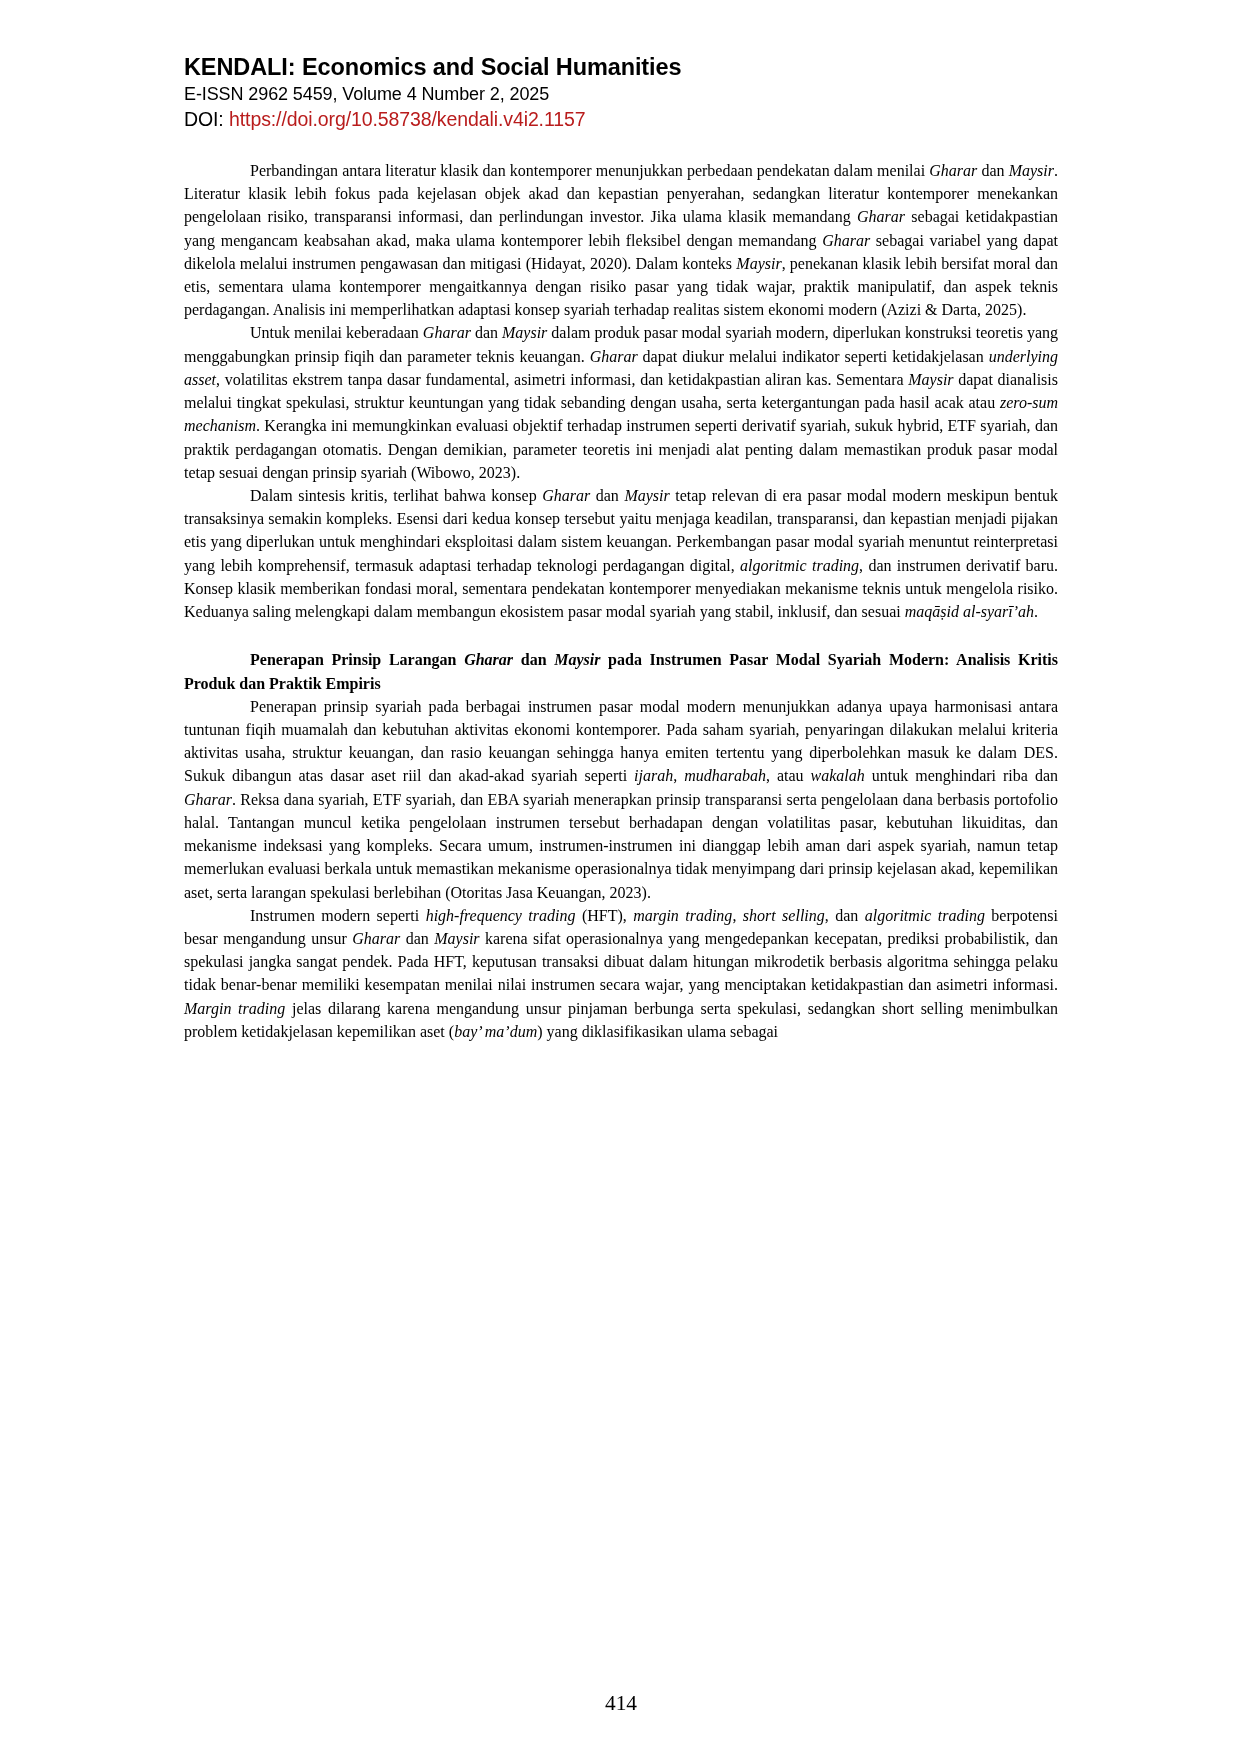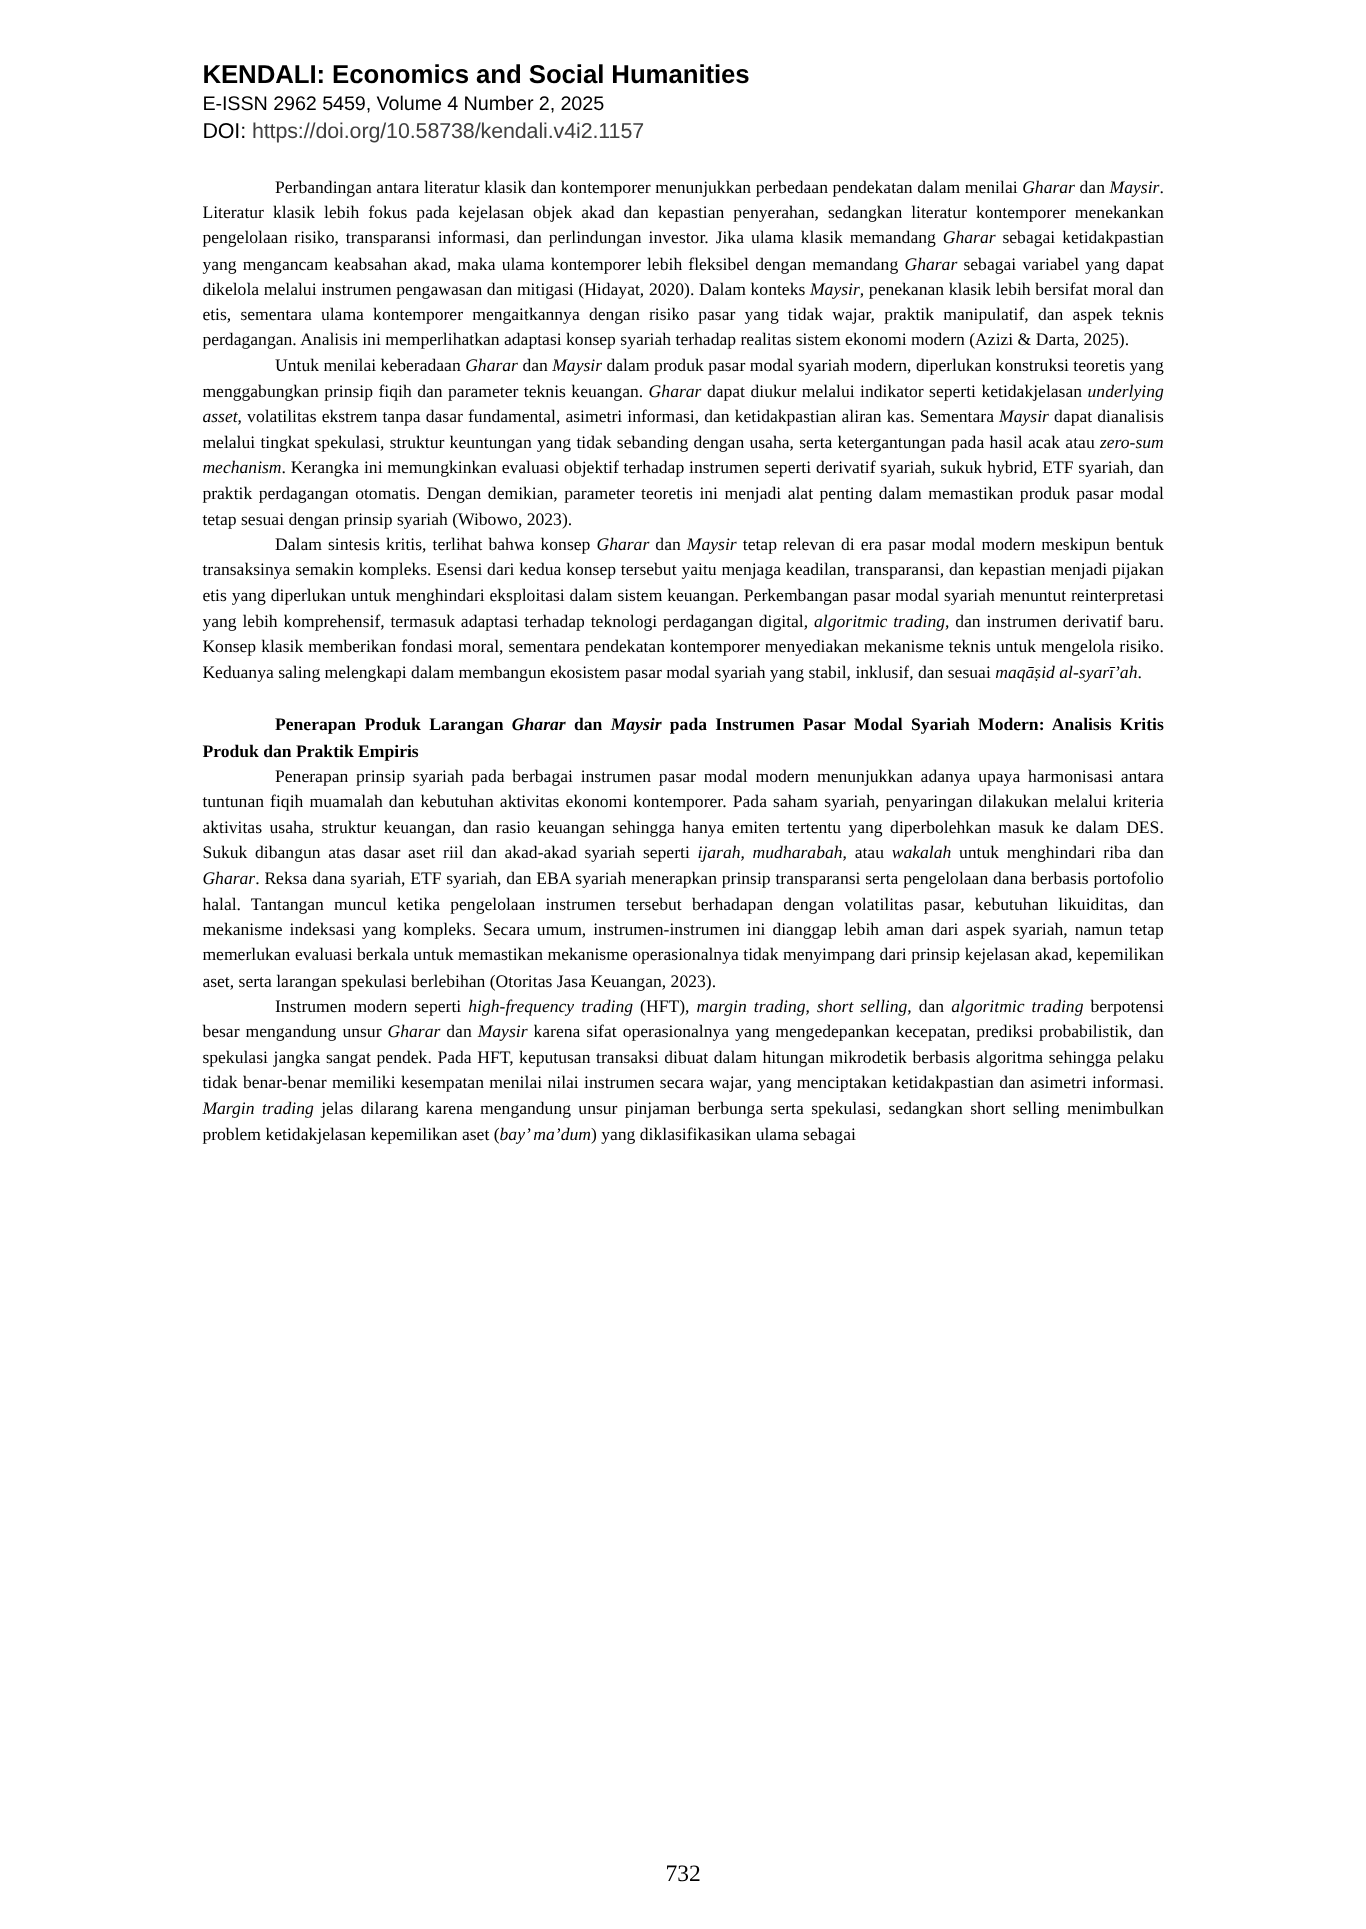--- a/index.html
+++ b/index.html
@@ -39,21 +39,21 @@
     margin: 0;
     letter-spacing: -0.1px;
   }
   .doi-line {
     font-size: 19.5px;
     line-height: 1.33;
     margin: 0;
     letter-spacing: -0.1px;
   }
   .doi-link {
-    color: #404040;
+    color: #b91c1c;
     text-decoration: none;
   }
   .body-col {
     font-size: 16px;
     line-height: 1.452;
     text-align: justify;
     text-justify: inter-word;
     hyphens: none;
   }
   .body-col p {
@@ -88,21 +88,21 @@
     <div class="journal-title">KENDALI: Economics and Social Humanities</div>
     <div class="issn-line">E-ISSN 2962 5459, Volume 4 Number 2, 2025</div>
     <div class="doi-line"><span>DOI: </span><a class="doi-link" href="#">https://doi.org/10.58738/kendali.v4i2.1157</a></div>
   </div>
 
   <div class="body-col">
     <p><span>Perbandingan antara literatur klasik dan kontemporer menunjukkan perbedaan pendekatan dalam menilai </span><i>Gharar</i><span> dan </span><i>Maysir</i><span>. Literatur klasik lebih fokus pada kejelasan objek akad dan kepastian penyerahan, sedangkan literatur kontemporer menekankan pengelolaan risiko, transparansi informasi, dan perlindungan investor. Jika ulama klasik memandang </span><i>Gharar</i><span> sebagai ketidakpastian yang mengancam keabsahan akad, maka ulama kontemporer lebih fleksibel dengan memandang </span><i>Gharar</i><span> sebagai variabel yang dapat dikelola melalui instrumen pengawasan dan mitigasi (Hidayat, 2020). Dalam konteks </span><i>Maysir</i><span>, penekanan klasik lebih bersifat moral dan etis, sementara ulama kontemporer mengaitkannya dengan risiko pasar yang tidak wajar, praktik manipulatif, dan aspek teknis perdagangan. Analisis ini memperlihatkan adaptasi konsep syariah terhadap realitas sistem ekonomi modern (Azizi &amp; Darta, 2025).</span></p>
     <p><span>Untuk menilai keberadaan </span><i>Gharar</i><span> dan </span><i>Maysir</i><span> dalam produk pasar modal syariah modern, diperlukan konstruksi teoretis yang menggabungkan prinsip fiqih dan parameter teknis keuangan. </span><i>Gharar</i><span> dapat diukur melalui indikator seperti ketidakjelasan </span><i>underlying asset</i><span>, volatilitas ekstrem tanpa dasar fundamental, asimetri informasi, dan ketidakpastian aliran kas. Sementara </span><i>Maysir</i><span> dapat dianalisis melalui tingkat spekulasi, struktur keuntungan yang tidak sebanding dengan usaha, serta ketergantungan pada hasil acak atau </span><i>zero-sum mechanism</i><span>. Kerangka ini memungkinkan evaluasi objektif terhadap instrumen seperti derivatif syariah, sukuk hybrid, ETF syariah, dan praktik perdagangan otomatis. Dengan demikian, parameter teoretis ini menjadi alat penting dalam memastikan produk pasar modal tetap sesuai dengan prinsip syariah (Wibowo, 2023).</span></p>
     <p><span>Dalam sintesis kritis, terlihat bahwa konsep </span><i>Gharar</i><span> dan </span><i>Maysir</i><span> tetap relevan di era pasar modal modern meskipun bentuk transaksinya semakin kompleks. Esensi dari kedua konsep tersebut yaitu menjaga keadilan, transparansi, dan kepastian menjadi pijakan etis yang diperlukan untuk menghindari eksploitasi dalam sistem keuangan. Perkembangan pasar modal syariah menuntut reinterpretasi yang lebih komprehensif, termasuk adaptasi terhadap teknologi perdagangan digital, </span><i>algoritmic trading</i><span>, dan instrumen derivatif baru. Konsep klasik memberikan fondasi moral, sementara pendekatan kontemporer menyediakan mekanisme teknis untuk mengelola risiko. Keduanya saling melengkapi dalam membangun ekosistem pasar modal syariah yang stabil, inklusif, dan sesuai </span><i>maqāṣid al-syarī’ah</i><span>.</span></p>
 
-    <p class="section-heading"><span>Penerapan Produk Larangan </span><i>Gharar</i><span> dan </span><i>Maysir</i><span> pada Instrumen Pasar Modal Syariah Modern: Analisis Kritis Produk dan Praktik Empiris</span></p>
+    <p class="section-heading"><span>Penerapan Prinsip Larangan </span><i>Gharar</i><span> dan </span><i>Maysir</i><span> pada Instrumen Pasar Modal Syariah Modern: Analisis Kritis Produk dan Praktik Empiris</span></p>
 
     <p><span>Penerapan prinsip syariah pada berbagai instrumen pasar modal modern menunjukkan adanya upaya harmonisasi antara tuntunan fiqih muamalah dan kebutuhan aktivitas ekonomi kontemporer. Pada saham syariah, penyaringan dilakukan melalui kriteria aktivitas usaha, struktur keuangan, dan rasio keuangan sehingga hanya emiten tertentu yang diperbolehkan masuk ke dalam DES. Sukuk dibangun atas dasar aset riil dan akad-akad syariah seperti </span><i>ijarah</i><span>, </span><i>mudharabah</i><span>, atau </span><i>wakalah</i><span> untuk menghindari riba dan </span><i>Gharar</i><span>. Reksa dana syariah, ETF syariah, dan EBA syariah menerapkan prinsip transparansi serta pengelolaan dana berbasis portofolio halal. Tantangan muncul ketika pengelolaan instrumen tersebut berhadapan dengan volatilitas pasar, kebutuhan likuiditas, dan mekanisme indeksasi yang kompleks. Secara umum, instrumen-instrumen ini dianggap lebih aman dari aspek syariah, namun tetap memerlukan evaluasi berkala untuk memastikan mekanisme operasionalnya tidak menyimpang dari prinsip kejelasan akad, kepemilikan aset, serta larangan spekulasi berlebihan (Otoritas Jasa Keuangan, 2023).</span></p>
     <p><span>Instrumen modern seperti </span><i>high-frequency trading</i><span> (HFT), </span><i>margin trading</i><span>, </span><i>short selling</i><span>, dan </span><i>algoritmic trading</i><span> berpotensi besar mengandung unsur </span><i>Gharar</i><span> dan </span><i>Maysir</i><span> karena sifat operasionalnya yang mengedepankan kecepatan, prediksi probabilistik, dan spekulasi jangka sangat pendek. Pada HFT, keputusan transaksi dibuat dalam hitungan mikrodetik berbasis algoritma sehingga pelaku tidak benar-benar memiliki kesempatan menilai nilai instrumen secara wajar, yang menciptakan ketidakpastian dan asimetri informasi. </span><i>Margin trading</i><span> jelas dilarang karena mengandung unsur pinjaman berbunga serta spekulasi, sedangkan short selling menimbulkan problem ketidakjelasan kepemilikan aset (</span><i>bay’ ma’dum</i><span>) yang diklasifikasikan ulama sebagai</span></p>
   </div>
 
-  <div class="folio">732</div>
+  <div class="folio">414</div>
 
 </div>
 
 </body></html>

